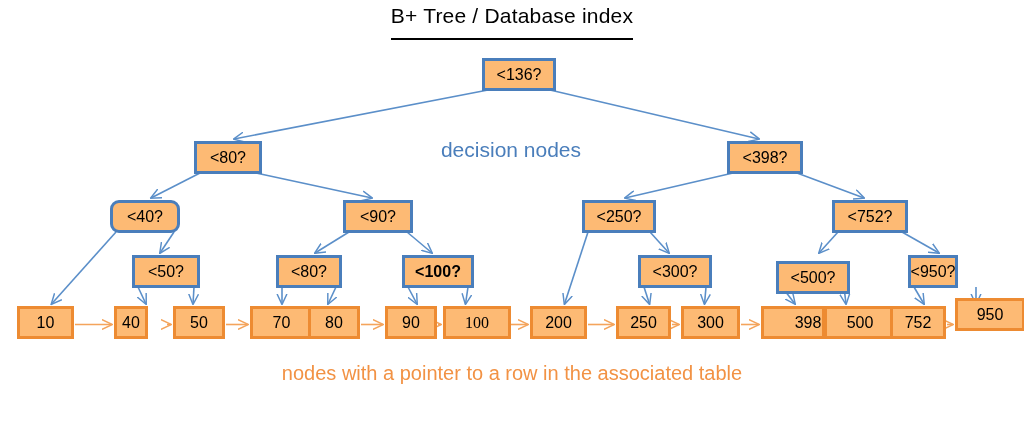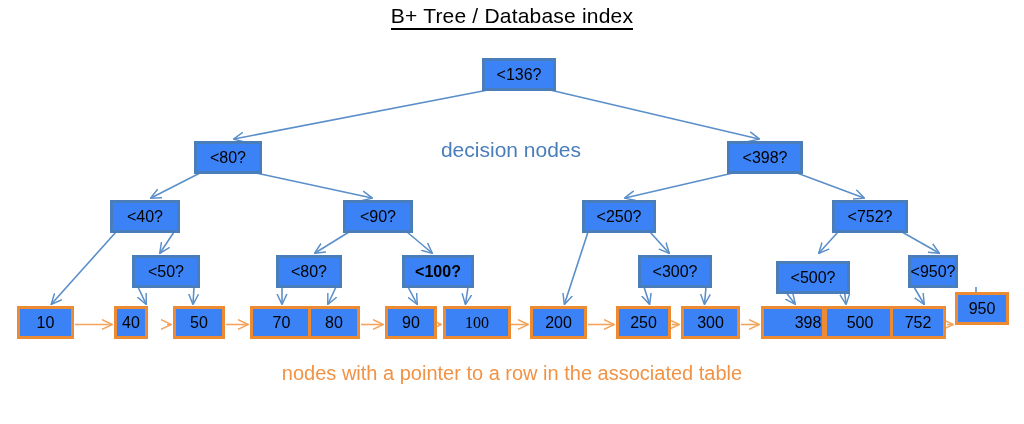--- a/index.html
+++ b/index.html
@@ -28,29 +28,29 @@
     left: 0;
     top: 4px;
     width: 1024px;
     text-align: center;
     font-size: 21px;
     color: #000000;
     letter-spacing: 0.2px;
   }
   #title span {
     border-bottom: 2px solid #000000;
-    padding-bottom: 1px;
+    padding-bottom: 11px;
   }
   .node {
     position: absolute;
     box-sizing: border-box;
     display: flex;
     align-items: center;
     justify-content: center;
-    background: #3b82f6;
+    background: #fdba74;
     color: #000000;
     line-height: 1;
     z-index: 3;
   }
   .decision {
     border: 3px solid #4A7EBB;
     font-size: 16px;
     height: 33px;
   }
   .leaf {
@@ -149,21 +149,21 @@
   <div id="node-layer">
       <div class="node decision" style="left: 482px; top: 58px; width: 74px;">
         <span>&lt;136?</span>
       </div>
       <div class="node decision" style="left: 194px; top: 141px; width: 68px;">
         <span>&lt;80?</span>
       </div>
       <div class="node decision" style="left: 727px; top: 141px; width: 76px;">
         <span>&lt;398?</span>
       </div>
-      <div class="node decision" style="left: 110px; top: 200px; width: 70px;">
+      <div class="node decision" style="left: 110px; top: 200px; width: 70px; border-radius: 9px;">
         <span>&lt;40?</span>
       </div>
       <div class="node decision" style="left: 343px; top: 200px; width: 70px;">
         <span>&lt;90?</span>
       </div>
       <div class="node decision" style="left: 582px; top: 200px; width: 74px;">
         <span>&lt;250?</span>
       </div>
       <div class="node decision" style="left: 832px; top: 200px; width: 76px;">
         <span>&lt;752?</span>
@@ -218,21 +218,21 @@
       </div>
       <div class="node leaf" style="left: 761px; top: 306px; width: 64px; padding-left: 30px;">
         <span>398</span>
       </div>
       <div class="node leaf" style="left: 824px; top: 306px; width: 72px;">
         <span>500</span>
       </div>
       <div class="node leaf" style="left: 890px; top: 306px; width: 56px;">
         <span>752</span>
       </div>
-      <div class="node leaf" style="left: 955px; top: 292px; width: 54px;">
+      <div class="node leaf" style="left: 955px; top: 298px; width: 70px;">
         <span>950</span>
       </div>
     </div>
 
   <div id="caption">
     <span class="caption-line">nodes with a pointer to a row in the associated table</span>
   </div>
 
 </div>
 

